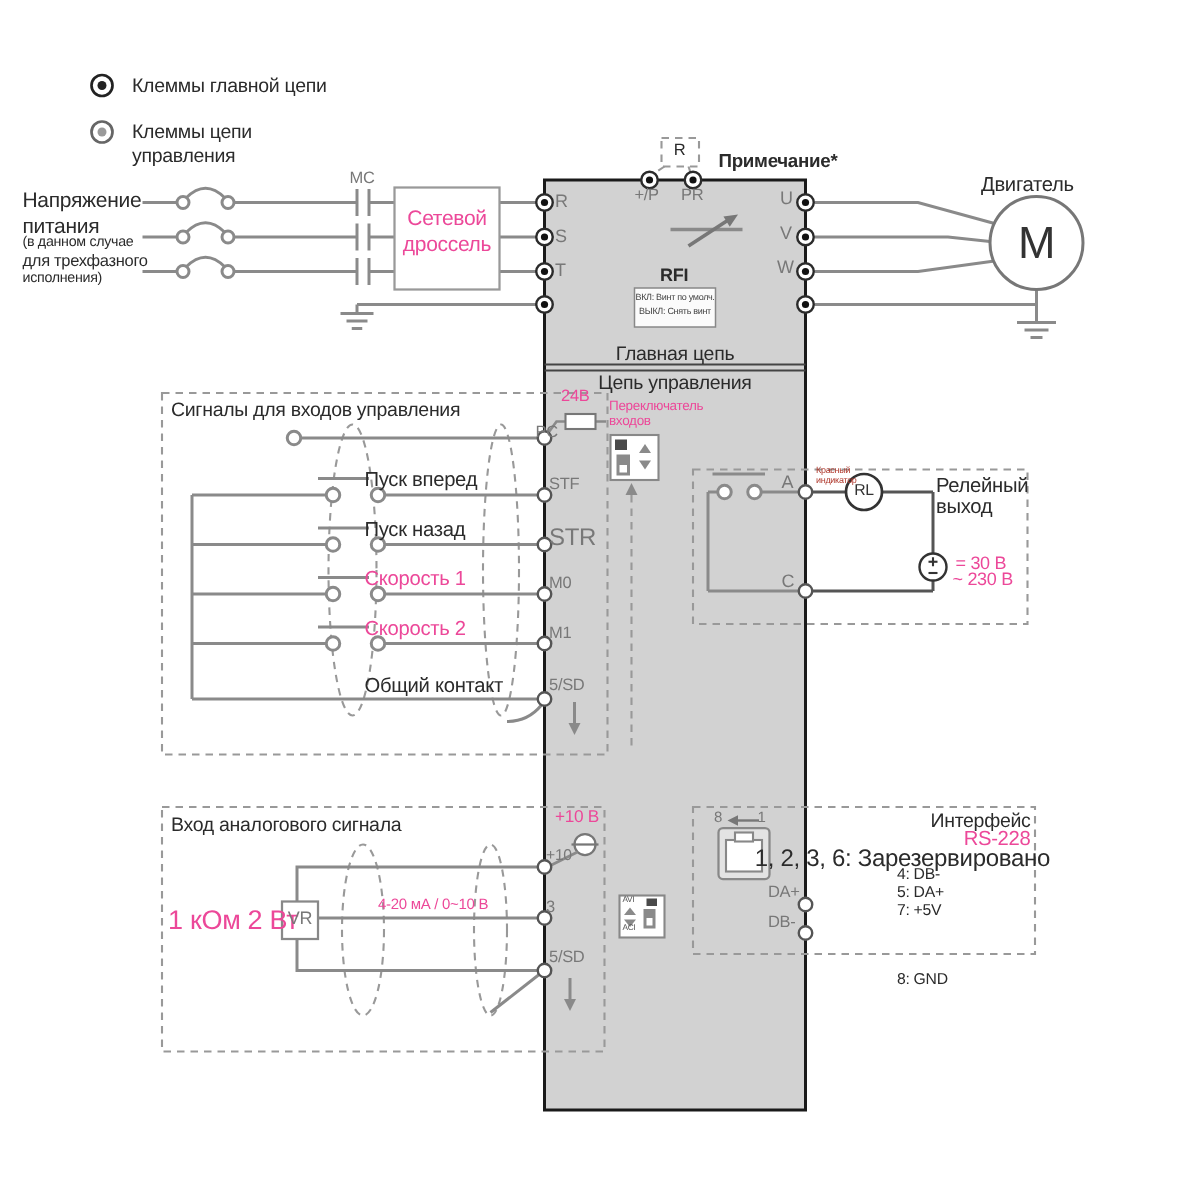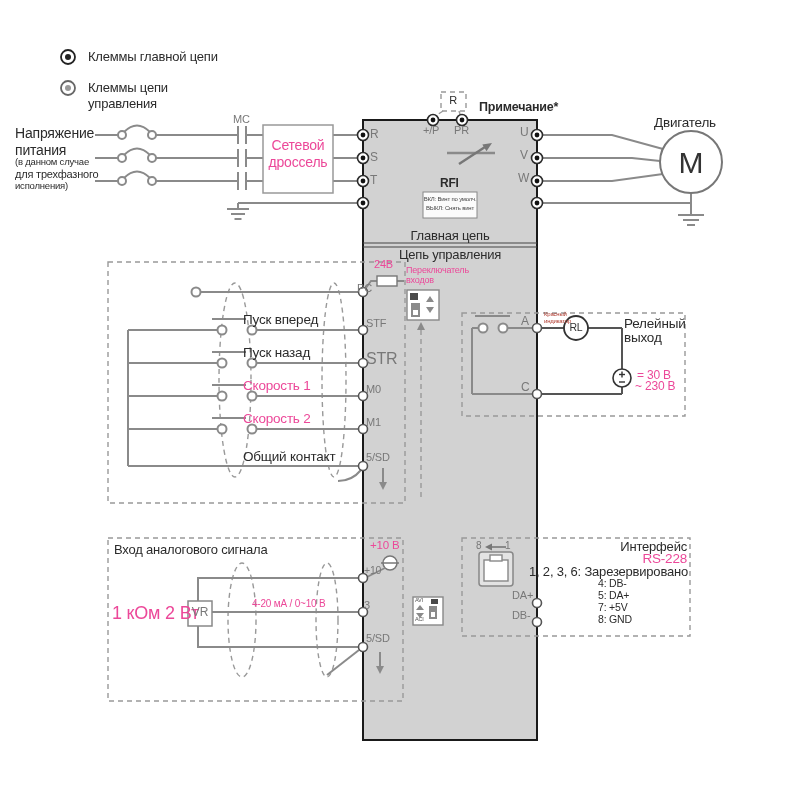--- a/index.html
+++ b/index.html
@@ -325,20 +325,21 @@
 <span class="t cx" style="left:450px;top:205px;font-size:6px;color:#444">ВЫКЛ: Снять винт</span>
 
 <span class="t cx" style="left:450px;top:229px">Главная цепь</span>
 <span class="t cx" style="left:450px;top:248px">Цепь управления</span>
 
 <span class="t blue" style="left:374px;top:259px;font-size:11px">24В</span>
 <span class="t gray" style="left:357px;top:283px;font-size:11px">PC</span>
 <span class="t blue" style="left:406px;top:266px;font-size:9px">Переключатель</span>
 <span class="t blue" style="left:406px;top:276px;font-size:9px">входов</span>
 
+<span class="t" style="left:114px;top:266px">Сигналы для входов управления</span>
 <span class="t" style="left:243px;top:313px;font-size:13.5px">Пуск вперед</span>
 <span class="t" style="left:243px;top:346px;font-size:13.5px">Пуск назад</span>
 <span class="t blue" style="left:243px;top:379px;font-size:13.5px">Скорость 1</span>
 <span class="t blue" style="left:243px;top:412px;font-size:13.5px">Скорость 2</span>
 <span class="t" style="left:243px;top:450px;font-size:13.5px">Общий контакт</span>
 <span class="t gray" style="left:366px;top:318px;font-size:11px">STF</span>
 <span class="t gray" style="left:366px;top:351px;font-size:16px">STR</span>
 <span class="t gray" style="left:366px;top:384px;font-size:11px">M0</span>
 <span class="t gray" style="left:366px;top:417px;font-size:11px">M1</span>
 <span class="t gray" style="left:366px;top:452px;font-size:11px">5/SD</span>
@@ -363,19 +364,19 @@
 <span class="t gray" style="left:366px;top:633px;font-size:11px">5/SD</span>
 <span class="t" style="left:415px;top:598px;font-size:5.5px;color:#555">AVI</span>
 <span class="t" style="left:415px;top:617px;font-size:5.5px;color:#555">ACI</span>
 
 <span class="t gray" style="left:476px;top:541px;font-size:10px">8</span>
 <span class="t gray" style="left:505px;top:541px;font-size:10px">1</span>
 <span class="t gray" style="left:512px;top:590px;font-size:11px">DA+</span>
 <span class="t gray" style="left:512px;top:610px;font-size:11px">DB-</span>
 <span class="t ra" style="right:113px;top:540px">Интерфейс</span>
 <span class="t blue ra" style="right:113px;top:552px;font-size:13.5px">RS-228</span>
-<span class="t ra" style="right:112px;top:565px;font-size:13px">1, 2, 3, 6: Зарезервировано</span>
+<span class="t ra" style="right:100px;top:565px;font-size:16px">1, 2, 3, 6: Зарезервировано</span>
 <span class="t" style="left:598px;top:578px;font-size:10.5px">4: DB-</span>
 <span class="t" style="left:598px;top:590px;font-size:10.5px">5: DA+</span>
 <span class="t" style="left:598px;top:602px;font-size:10.5px">7: +5V</span>
-<span class="t" style="left:598px;top:614px;font-size:10.5px">8: GND</span>
+<span class="t" style="left:598px;top:648px;font-size:10.5px">8: GND</span>
 
 </div>
 
 </body></html>

